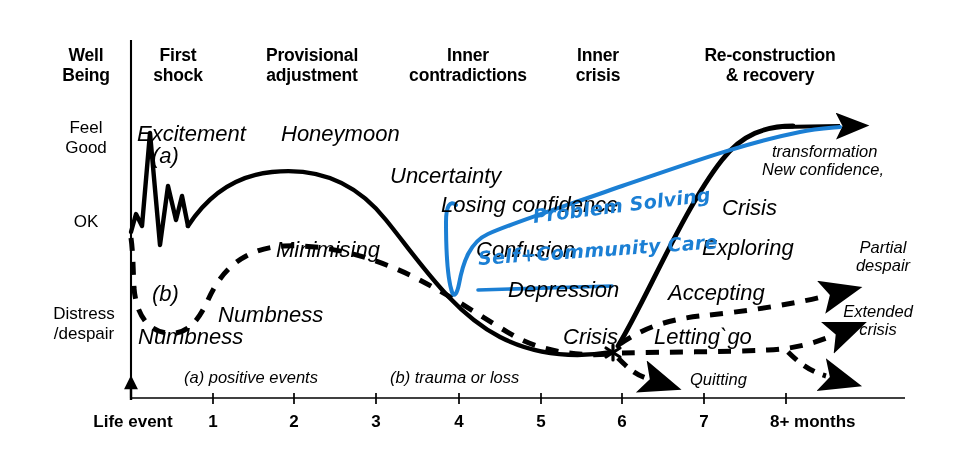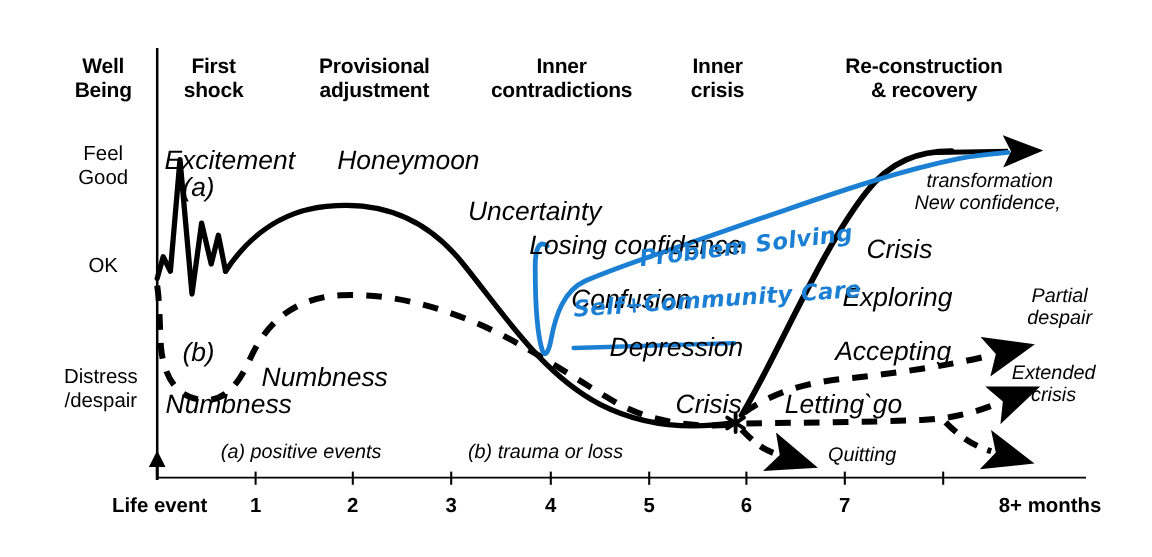--- a/index.html
+++ b/index.html
@@ -148,27 +148,28 @@
   </div>
 
   <div class="lbl note" style="left:137px;top:122px;">Excitement</div>
   <div class="lbl note" style="left:152px;top:144px;">(a)</div>
   <div class="lbl note" style="left:266px;top:122px;margin-left:15px;">Honeymoon</div>
   <div class="lbl note" style="left:390px;top:164px;">Uncertainty</div>
   <div class="lbl note" style="left:441px;top:193px;">Losing confidence</div>
   <div class="lbl note" style="left:476px;top:238px;">Confusion</div>
   <div class="lbl note" style="left:508px;top:278px;">Depression</div>
   <div class="lbl note center" style="left:268px;top:238px;width:120px;">
+    <div>Minimising</div>
   </div>
   <div class="lbl note" style="left:152px;top:282px;">(b)</div>
   <div class="lbl note" style="left:138px;top:325px;">Numbness</div>
   <div class="lbl note" style="left:218px;top:303px;">Numbness</div>
   <div class="lbl note" style="left:563px;top:325px;">Crisis</div>
   <div class="lbl note" style="left:654px;top:325px;">Letting`go</div>
-  <div class="lbl note" style="left:668px;top:281px;margin-left:28px;">Accepting</div>
+  <div class="lbl note" style="left:668px;top:281px;">Accepting</div>
   <div class="lbl note" style="left:702px;top:236px;">Exploring</div>
   <div class="lbl note" style="left:722px;top:196px;">Crisis</div>
 
   <div class="lbl ital" style="left:762px;top:142px;width:158px;text-align:left;">
     <div style="padding-left:10px;">transformation</div>
     <div>New confidence,</div>
   </div>
   <div class="lbl ital center" style="left:828px;top:238px;width:110px;">
     <div>Partial</div>
     <div>despair</div>
@@ -185,15 +186,15 @@
   <div class="lbl hand" style="left:478px;top:248px;transform:rotate(-4deg);transform-origin:left center;">Self+Community Care</div>
 
   <div class="lbl tick" style="left:86px;top:412px;width:94px;">Life event</div>
   <div class="lbl tick" style="left:193px;top:412px;width:40px;">1</div>
   <div class="lbl tick" style="left:274px;top:412px;width:40px;">2</div>
   <div class="lbl tick" style="left:356px;top:412px;width:40px;">3</div>
   <div class="lbl tick" style="left:439px;top:412px;width:40px;">4</div>
   <div class="lbl tick" style="left:521px;top:412px;width:40px;">5</div>
   <div class="lbl tick" style="left:602px;top:412px;width:40px;">6</div>
   <div class="lbl tick" style="left:684px;top:412px;width:40px;">7</div>
-  <div class="lbl tick months" style="left:770px;top:412px;width:136px;text-align:center;margin-left:37px;">8+ months</div>
+  <div class="lbl tick months" style="left:770px;top:412px;width:136px;text-align:left;">8+ months</div>
 
 </div>
 
 </body></html>

